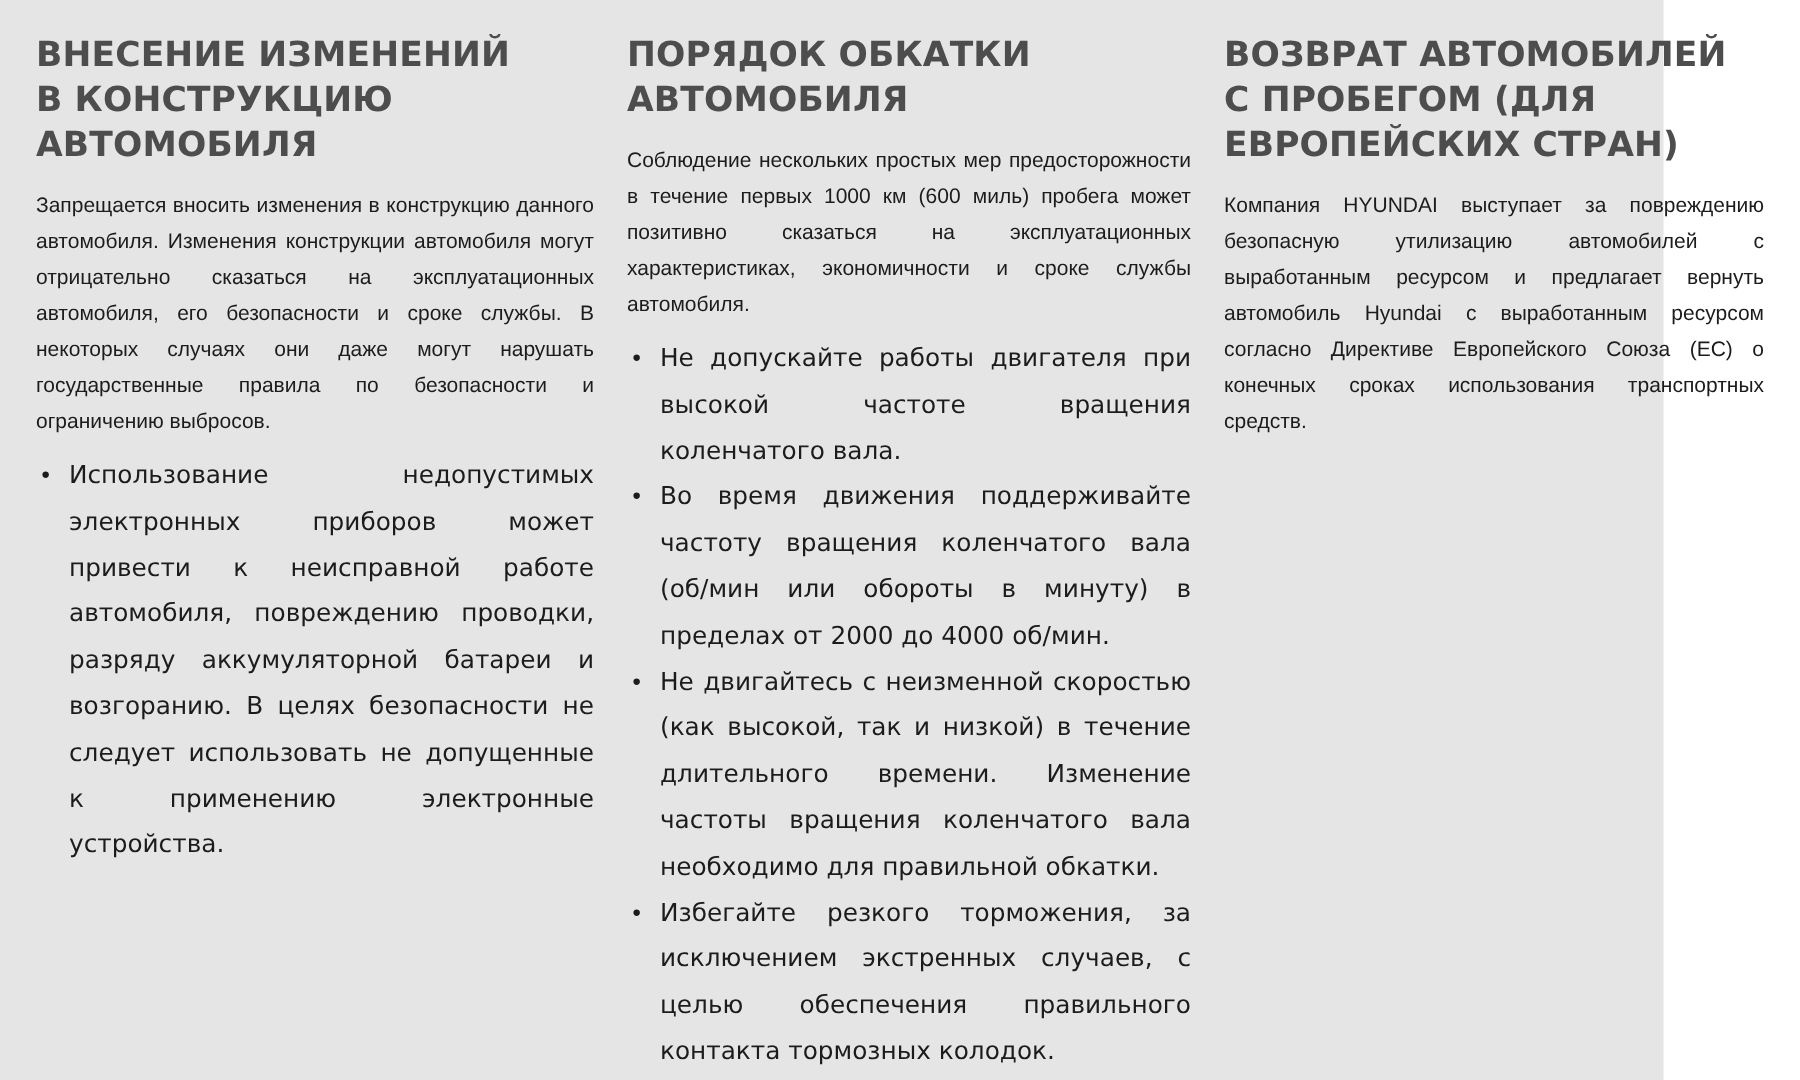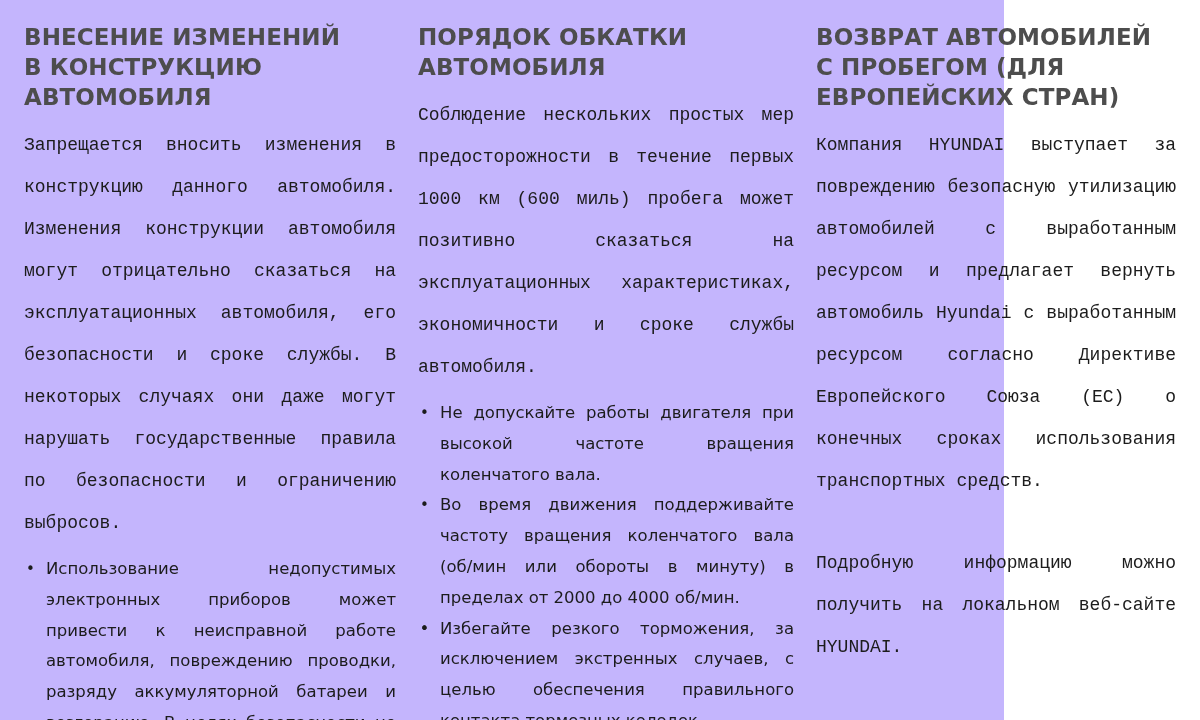--- a/index.html
+++ b/index.html
@@ -10,25 +10,25 @@
   body {
     width: 1200px;
     height: 720px;
     background: #ffffff;
     font-family: "DejaVu Sans", "Liberation Sans", sans-serif;
     overflow: hidden;
   }
 
   .page {
     position: relative;
-    width: 1004px;
+    width: 1109px;
     height: 720px;
     box-sizing: border-box;
     padding: 0;
-    background: #c4b5fd;
+    background: #e5e5e5;
   }
 
   .columns {
     display: flex;
     flex-direction: row;
     align-items: flex-start;
     padding: 22px 24px 0 24px;
     box-sizing: border-box;
     width: 1200px;
   }
@@ -50,23 +50,23 @@
     color: #4d4d4d;
     margin: 0 0 12px 0;
     text-transform: uppercase;
     white-space: pre-line;
   }
 
   .col-3 .section-heading {
   }
 
   p.body-text {
-    font-family: Liberation Mono, monospace;
-    font-size: 18px;
-    line-height: 42px;
+    font-family: Liberation Sans, sans-serif;
+    font-size: 14px;
+    line-height: 24px;
     color: #1c1c1c;
     margin: 0 0 10px 0;
     text-align: justify;
     text-justify: inter-word;
     hyphens: none;
     white-space: normal;
   }
 
   p.body-text:last-child {
     margin-bottom: 0;
@@ -134,32 +134,32 @@
         <li>
           <span class="bullet-glyph">•</span>
           <span>Не допускайте работы двигателя при высокой частоте вращения коленчатого вала.</span>
         </li>
         <li>
           <span class="bullet-glyph">•</span>
           <span>Во время движения поддерживайте частоту вращения коленчатого вала (об/мин или обороты в минуту) в пределах от 2000 до 4000 об/мин.</span>
         </li>
         <li>
           <span class="bullet-glyph">•</span>
+          <span>Не двигайтесь с неизменной скоростью (как высокой, так и низкой) в течение длительного времени. Изменение частоты вращения коленчатого вала необходимо для правильной обкатки.</span>
         </li>
         <li>
           <span class="bullet-glyph">•</span>
           <span>Избегайте резкого торможения, за исключением экстренных случаев, с целью обеспечения правильного контакта тормозных колодок.</span>
         </li>
 
       </ul>
     </div>
 
     <div class="column col-3">
       <h2 class="section-heading">ВОЗВРАТ АВТОМОБИЛЕЙ
 С ПРОБЕГОМ (ДЛЯ
 ЕВРОПЕЙСКИХ СТРАН)</h2>
       <p class="body-text">Компания HYUNDAI выступает за повреждению безопасную утилизацию автомобилей с выработанным ресурсом и предлагает вернуть автомобиль Hyundai с выработанным ресурсом согласно Директиве Европейского Союза (ЕС) о конечных сроках использования транспортных средств.</p>
       <div class="gap-block"></div>
-      <p class="body-text">Подробную информацию можно получить на локальном веб-сайте HYUNDAI.</p>
     </div>
 
   </div>
 </div>
 
 </body></html>

